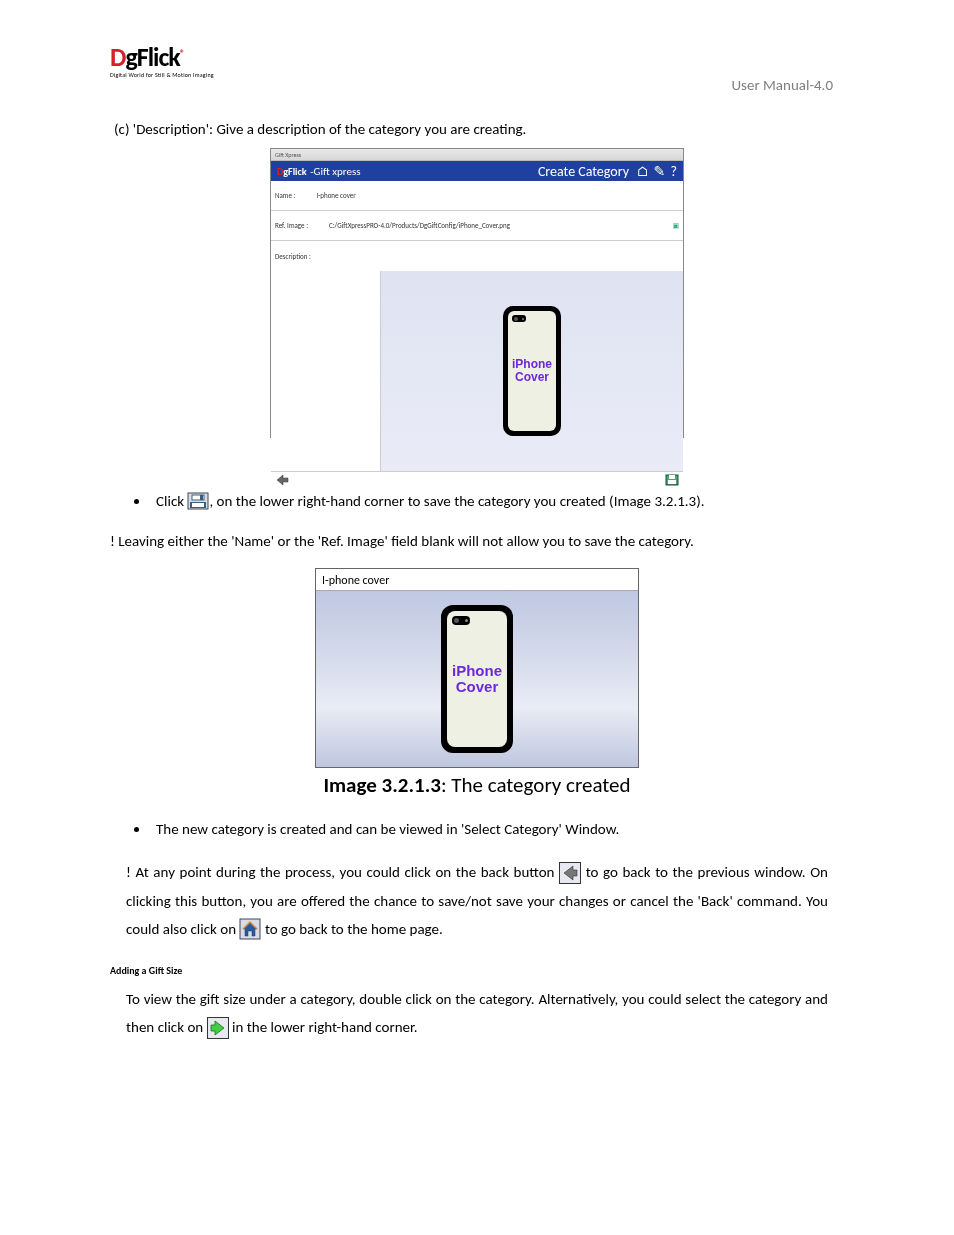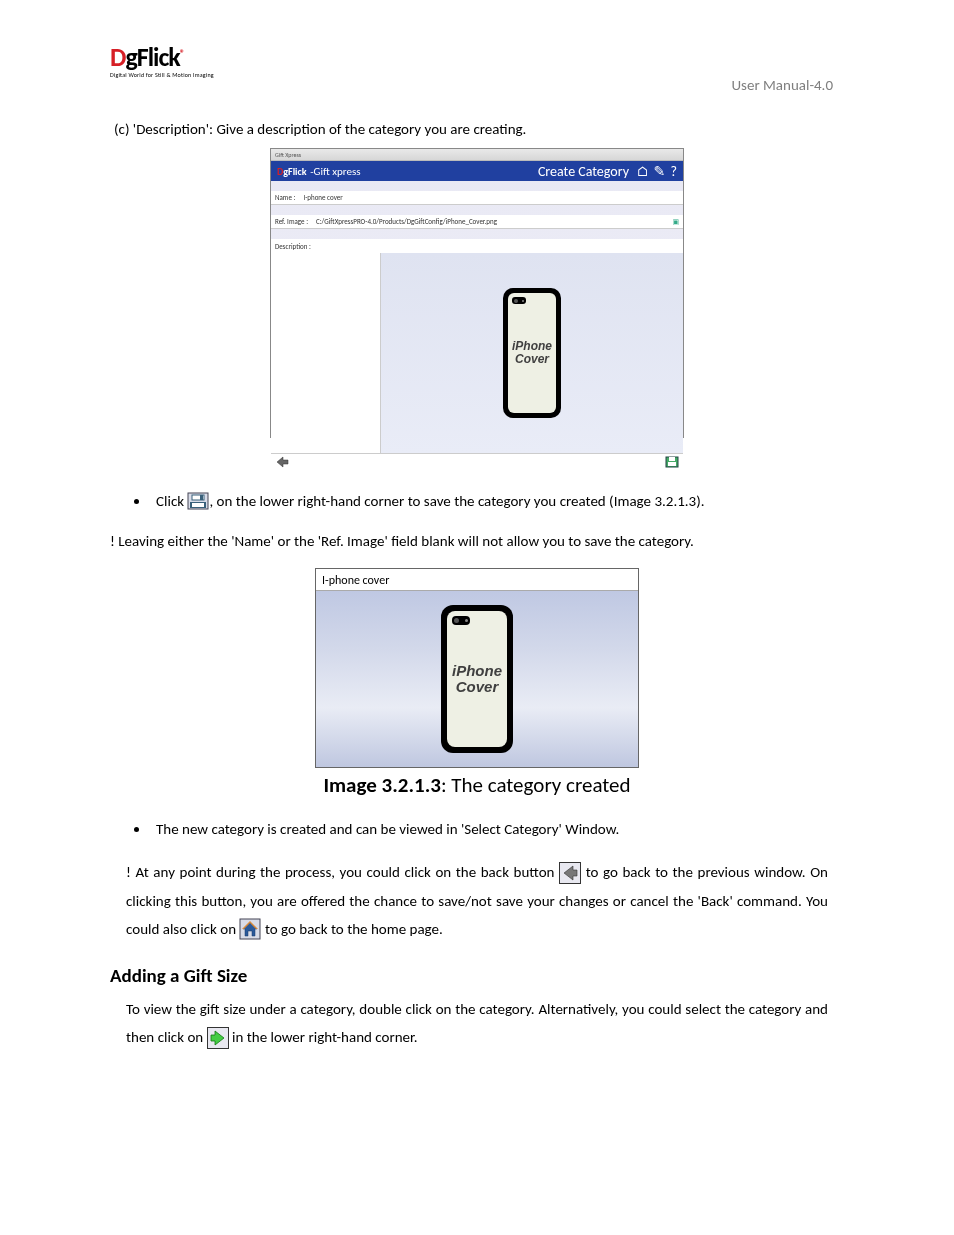--- a/index.html
+++ b/index.html
@@ -83,28 +83,27 @@
     font-weight: bold;
     font-size: 10px;
     margin-top: 20px;
   }
   .fig1-brandbar .brand .f2 { color: #fff; }
   .fig1-brandbar .right {
     color: #fff;
     font-size: 14px;
   }
   .fig1-row {
-    height: 14px;
+    height: 30px;
     background: #fff;
     border-bottom: 1px solid #ccc;
     display: flex;
     align-items: center;
     padding: 0 4px;
-    gap: 8px;
-    margin-top: 10px;
+    gap: 21px;
   }
   .fig1-row .lbl { color: #333; font-size: 7px; }
   .fig1-row .val { color: #333; font-size: 7px; }
   .fig1-main {
     flex: 1;
     display: flex;
     height: 200px;
   }
   .fig1-left {
     width: 110px;
@@ -136,23 +135,22 @@
     border-radius: 6px;
     display: flex;
     align-items: center;
     justify-content: center;
     flex-direction: column;
     font-weight: bold;
     font-family: Arial, sans-serif;
     font-size: 12px;
     line-height: 1.05;
     text-align: left;
-    color: #404040;
+    color: #6d28d9;
     position: relative;
-    font-style: italic;
   }
   .phone-cam {
     position: absolute;
     top: 4px;
     left: 4px;
     width: 14px;
     height: 7px;
     background: #000;
     border-radius: 3px;
   }
@@ -258,21 +256,21 @@
   .fig2 .phone-inner { width: 60px; height: 136px; font-size: 15px; border-radius: 8px; }
   .fig2 .phone-cam { width: 18px; height: 9px; top: 5px; left: 5px; border-radius: 4px; }
   .fig2 .phone-cam::before { width: 5px; height: 5px; left: 2px; top: 2px; }
   .fig2 .phone-cam::after { width: 3px; height: 3px; right: 2px; top: 3px; }
 
   .just {
     text-align: justify;
     margin: 8px 16px;
     line-height: 1.9;
   }
-  h3.section { font-size: 19px; font-weight: bold; margin-top: 20px; margin-bottom: 2px; }
+  h3.section { font-size: 10px; font-weight: bold; margin-top: 20px; margin-bottom: 2px; }
 </style>
 </head>
 <body>
 
 <div class="logo">
   <div class="logo-text">
     <span style="color:#d61f26">D</span><span class="f">gFlick</span><span style="font-size:10px;vertical-align:super">®</span>
   </div>
   <div class="logo-sub">Digital World for Still &amp; Motion Imaging</div>
 </div>

